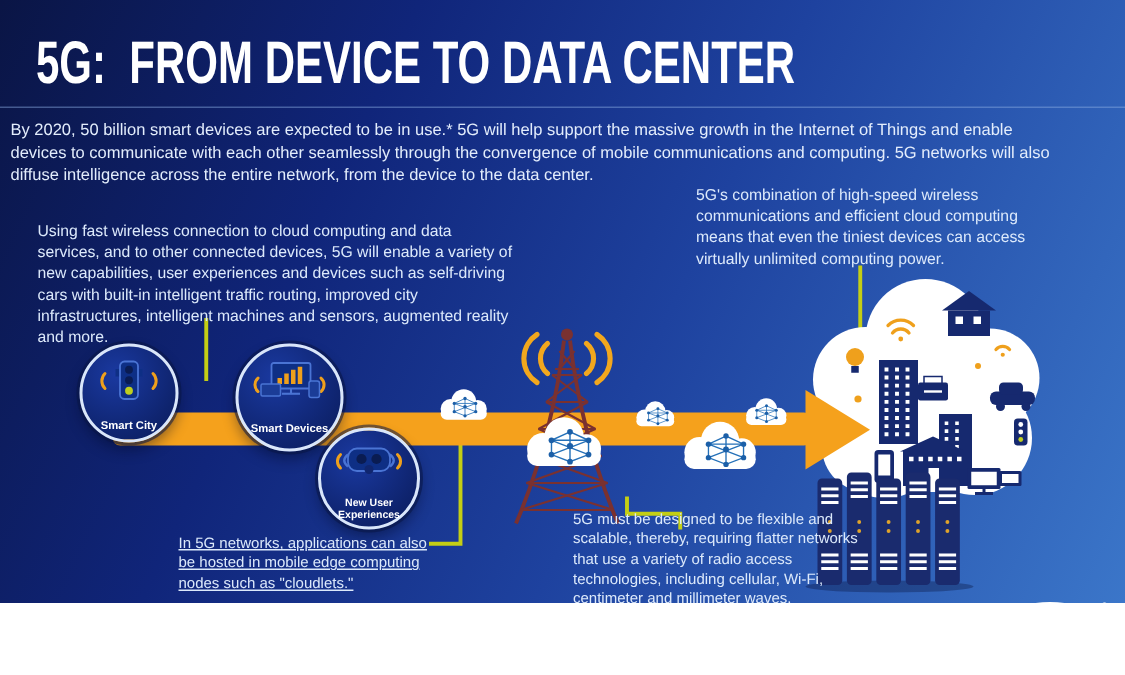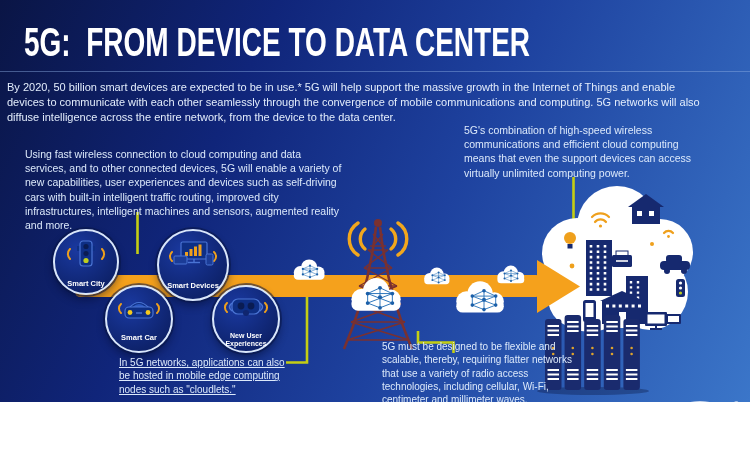--- a/index.html
+++ b/index.html
@@ -43,21 +43,21 @@
 </head>
 <body>
 
 <div id="canvas">
 
   <div class="abs title txt">5G:  FROM DEVICE TO DATA CENTER</div>
   <div class="abs divider"></div>
   <div class="abs intro txt">By 2020, 50 billion smart devices are expected to be in use.*  5G will help support the massive growth in the Internet of Things and enable devices to communicate with each other seamlessly through the convergence of mobile communications and computing.  5G networks will also diffuse intelligence across the entire network, from the device to the data center.</div>
 
   <div class="abs callout co-left txt">Using fast wireless connection to cloud computing and data services, and to other connected devices, 5G will enable a variety of new capabilities, user experiences and devices such as self-driving cars with built-in intelligent traffic routing, improved city infrastructures, intelligent machines and sensors, augmented reality and more.</div>
-  <div class="abs callout co-right txt">5G's combination of high-speed wireless communications and efficient cloud computing means that even the support devices can access virtually unlimited computing power.</div>
+  <div class="abs callout co-right txt">5G's combination of high-speed wireless communications and efficient cloud computing means that even the tiniest devices can access virtually unlimited computing power.</div>
   <div class="abs callout co-small co-bl txt">In 5G networks, applications can also be hosted in mobile edge computing nodes such as "cloudlets."</div>
   <div class="abs callout co-small co-bm txt">5G must be designed to be flexible and scalable, thereby, requiring flatter networks that use a variety of radio access technologies, including cellular, Wi-Fi, centimeter and millimeter waves.</div>
 
   <svg class="abs scene" width="750" height="450" viewBox="0 0 750 450">
     <defs>
       <g id="cloudS" fill="#FFFFFF">
         <circle cx="17" cy="23" r="12"></circle>
           <circle cx="33" cy="14" r="15"></circle>
         <circle cx="50" cy="23" r="11"></circle>
           <rect x="5" y="21" width="56" height="15" rx="7.5"></rect>
@@ -296,35 +296,20 @@
       <rect x="26" y="6.5" width="3" height="9.5" fill="#EFA01C"></rect>
       <rect x="30.5" y="4.5" width="3" height="11.5" fill="#EFA01C"></rect>
       <line x1="26" y1="19" x2="26" y2="22" stroke="#4A74D4" stroke-width="1.4"></line>
       <line x1="20" y1="22.5" x2="32" y2="22.5" stroke="#4A74D4" stroke-width="1.4"></line>
       <rect x="6" y="16" width="13" height="8" rx="1" fill="#1B3C97" stroke="#4A74D4" stroke-width="1"></rect>
       <rect x="38" y="14" width="7" height="11" rx="1.5" fill="#1B3C97" stroke="#4A74D4" stroke-width="1"></rect>
     </svg>
     <div class="dev-label">Smart Devices</div>
   </div>
 
-  <div class="circle" style="left:105px;top:285px;width:64px;height:64px">
-    <svg class="dev-icon" width="46" height="26" viewBox="0 0 46 26">
-      <g stroke="#EFA01C" stroke-width="2" fill="none" stroke-linecap="round">
-        <path d="M5,8 a6,6 0 0 0 0,9"></path>
-          <path d="M41,8 a6,6 0 0 1 0,9"></path>
-      </g>
-      <path d="M13,12 Q23,1 33,12 Z" fill="#0E2F85" stroke="#4A74D4" stroke-width="1.2"></path>
-      <path d="M16.5,11 Q23,5 29.5,11 Z" fill="#2C59C0"></path>
-      <rect x="9" y="11" width="28" height="11" rx="4" fill="#0E2F85" stroke="#4A74D4" stroke-width="1.2"></rect>
-      <circle cx="14" cy="16.5" r="2.4" fill="#F5C91C"></circle>
-      <circle cx="32" cy="16.5" r="2.4" fill="#F5C91C"></circle>
-      <line x1="20" y1="17" x2="26" y2="17" stroke="#4A74D4" stroke-width="1.4"></line>
-    </svg>
-    <div class="dev-label">Smart Car</div>
-  </div>
 
   <div class="circle" style="left:212px;top:285px;width:64px;height:64px">
     <svg class="dev-icon" width="46" height="24" viewBox="0 0 46 24">
       <g stroke="#EFA01C" stroke-width="2" fill="none" stroke-linecap="round">
         <path d="M4,7 a6,6 0 0 0 0,9"></path>
           <path d="M42,7 a6,6 0 0 1 0,9"></path>
       </g>
       <path d="M9,7 Q4,11 9,15" stroke="#4A74D4" stroke-width="1.6" fill="none"></path>
       <path d="M37,7 Q42,11 37,15" stroke="#4A74D4" stroke-width="1.6" fill="none"></path>
       <rect x="9" y="3" width="28" height="15" rx="6" fill="#0E2F85" stroke="#4A74D4" stroke-width="1.2"></rect>

